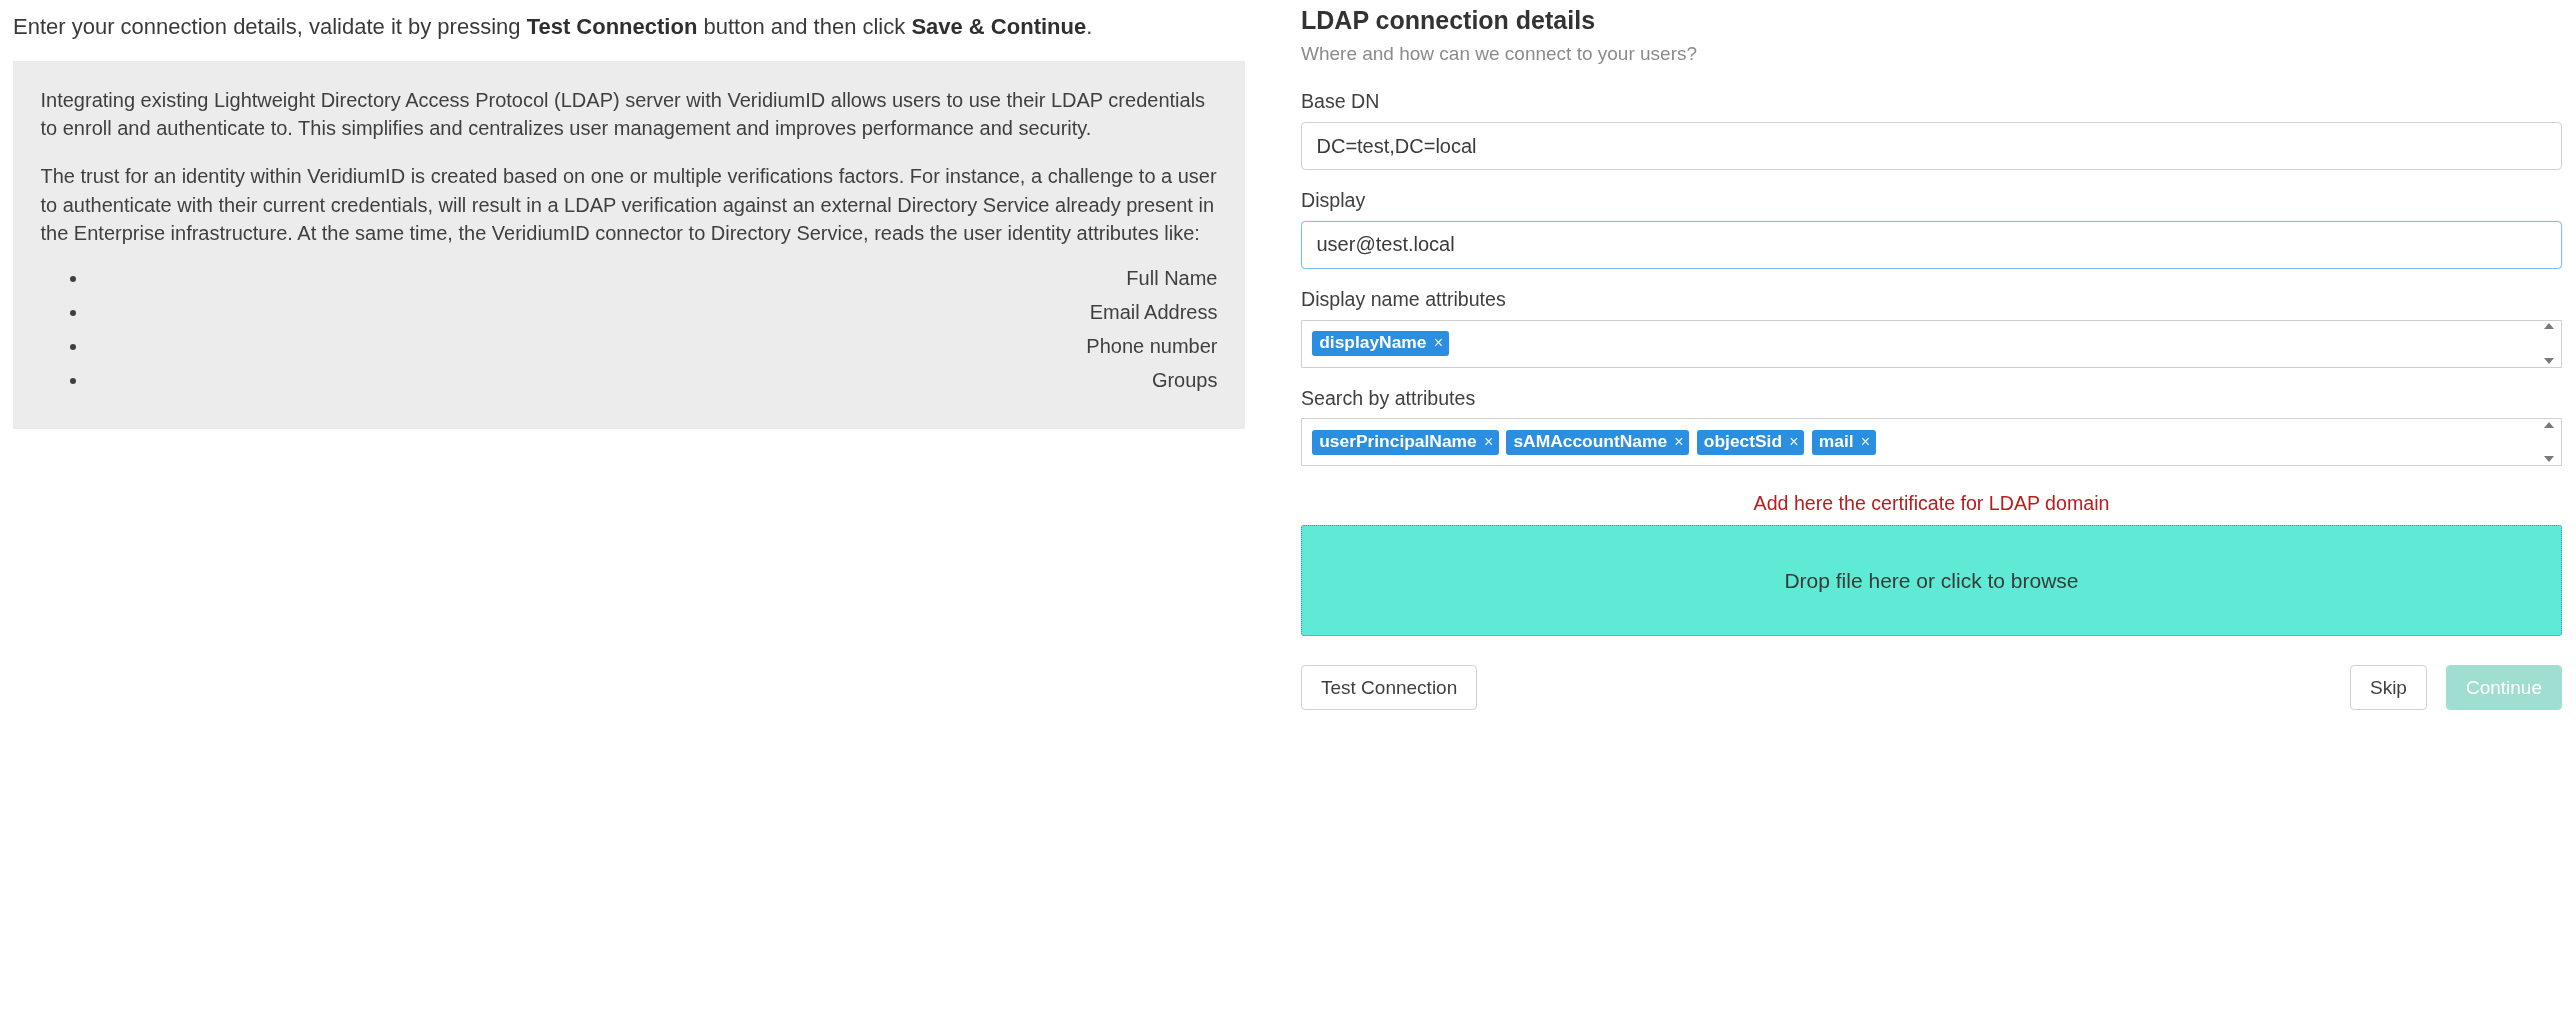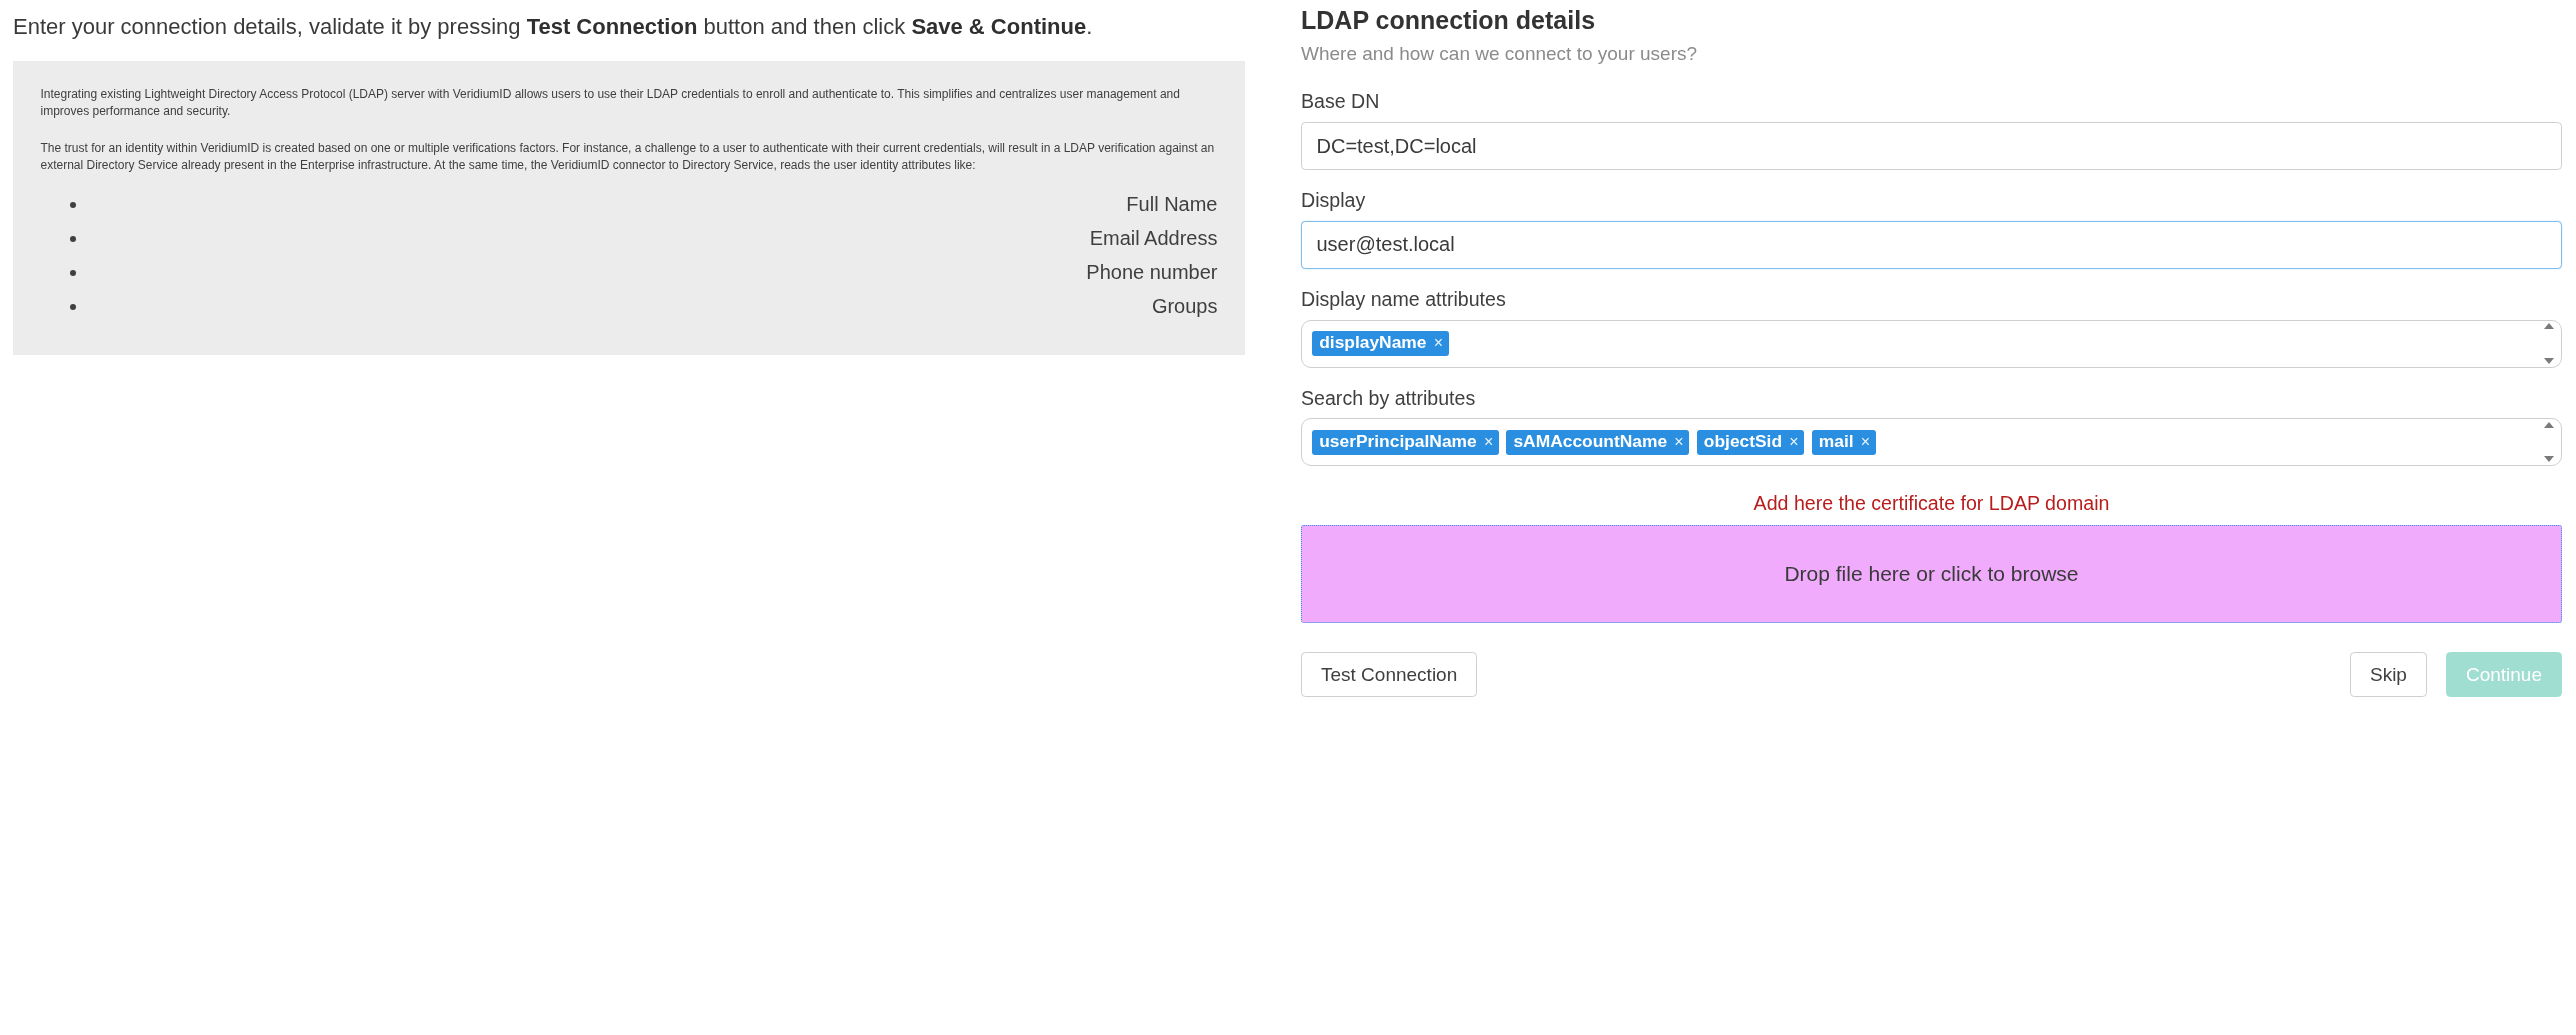--- a/index.html
+++ b/index.html
@@ -34,21 +34,21 @@
   }
   .intro-line b { font-weight: bold; color:#2f2f2f; }
 
   .info-box {
     background: #ececec;
     padding: 25px 27.5px 29px 27.5px;
     width: 1232px;
   }
   .info-box p {
     margin: 0 0 20px 0;
-    font-size: 12px;
+    font-size: 20px;
     line-height: 1.42;
     color: #3f3f3f;
   }
   .info-box p:last-of-type { margin-bottom: 16px; }
   .info-box ul {
     margin: 0;
     padding-left: 48px;
     list-style: disc;
     text-align: right;
   }
@@ -115,21 +115,21 @@
     display:flex; align-items:center; justify-content:center;
   }
   .eye-btn svg { display:block; }
 
   
   .tokens-input {
     position: relative;
     width: 1261px;
     min-height: 48px;
     border: 0.7px solid #cfcfcf;
-    border-radius: 10px;
+    border-radius: 1px;
     background: #fff;
     padding: 8.7px 27.5px 8.7px 10px;
     display: flex;
     flex-wrap: wrap;
     align-items: center;
     gap: 7.2px;
   }
   .chip {
     display: inline-flex;
     align-items: center;
@@ -172,24 +172,24 @@
   
   .dz-label {
     display:block;
     font-size: 19.6px;
     color: #b91c1c;
     margin: 26px 0 10px 0;
     text-align: center;
   }
   .dropzone {
     width: 1261px;
-    height: 98px;
+    height: 111px;
     border: 1.4px dotted #2a8fe0;
     border-radius: 2.9px;
-    background: #f0abfc;
+    background: #5eead4;
     display: flex;
     align-items: center;
     justify-content: center;
     font-size: 21px;
     color: #3a3a3a;
     cursor: pointer;
   }
 
   
   .footer-row {

